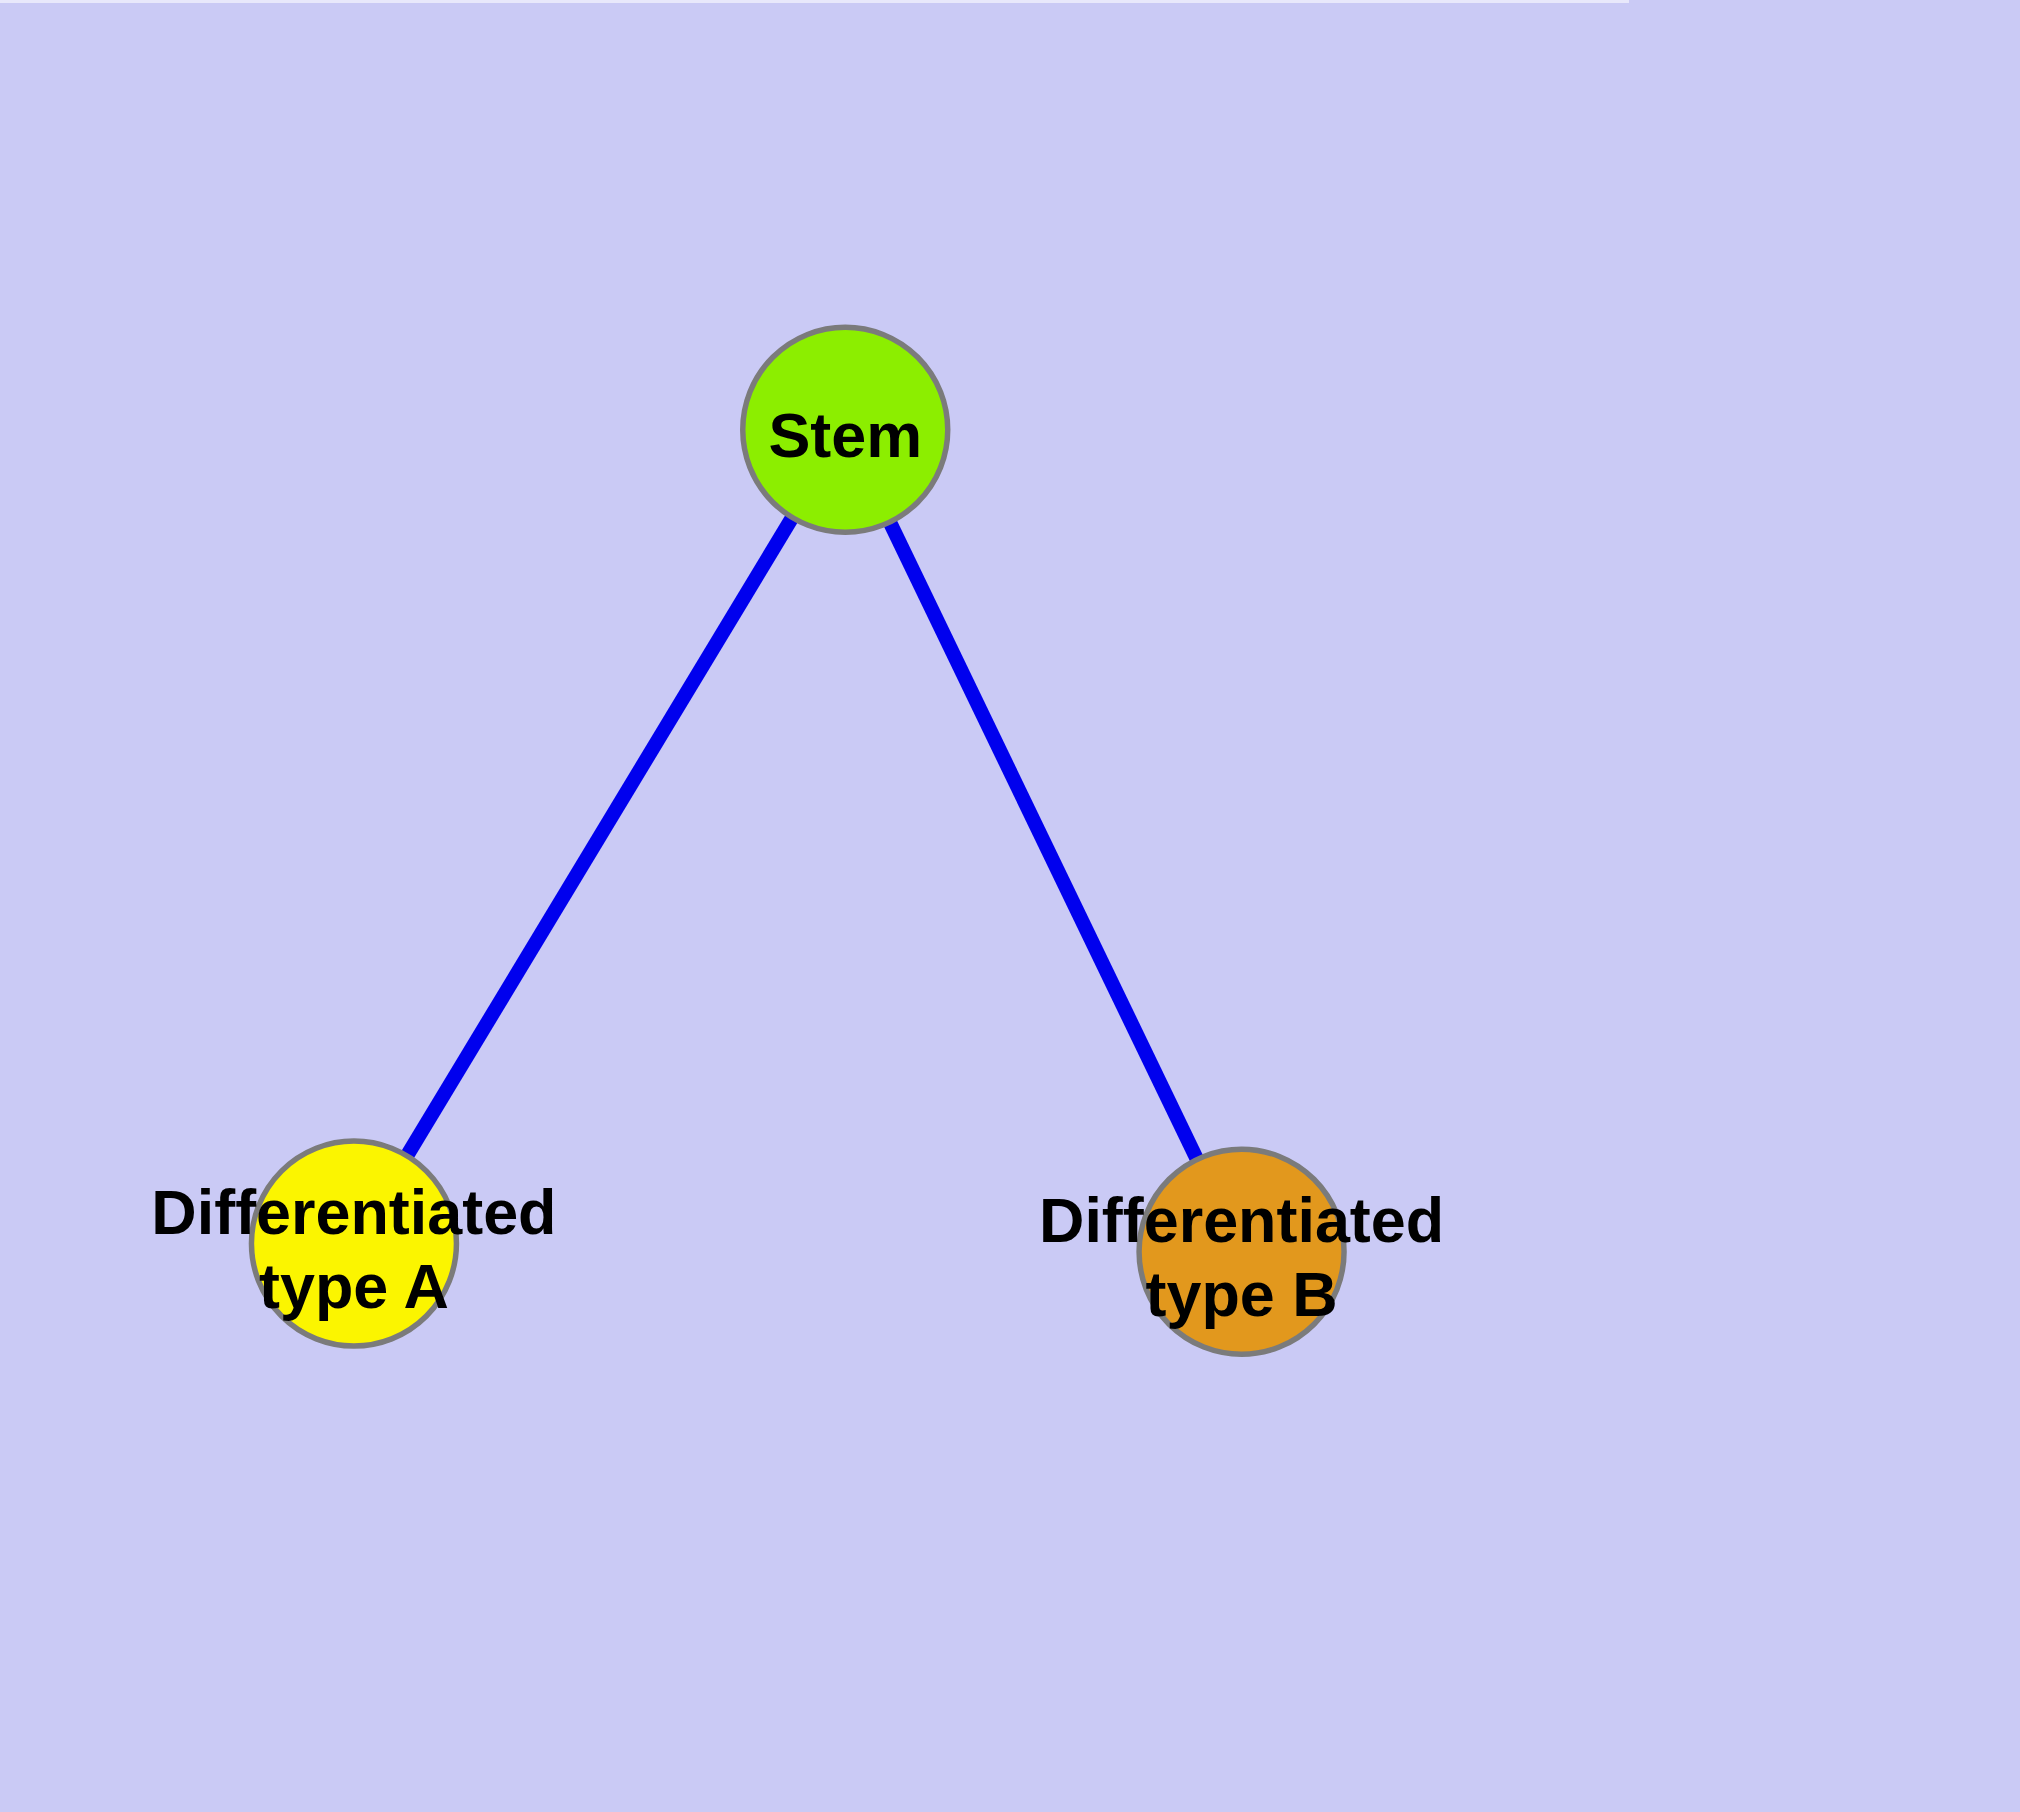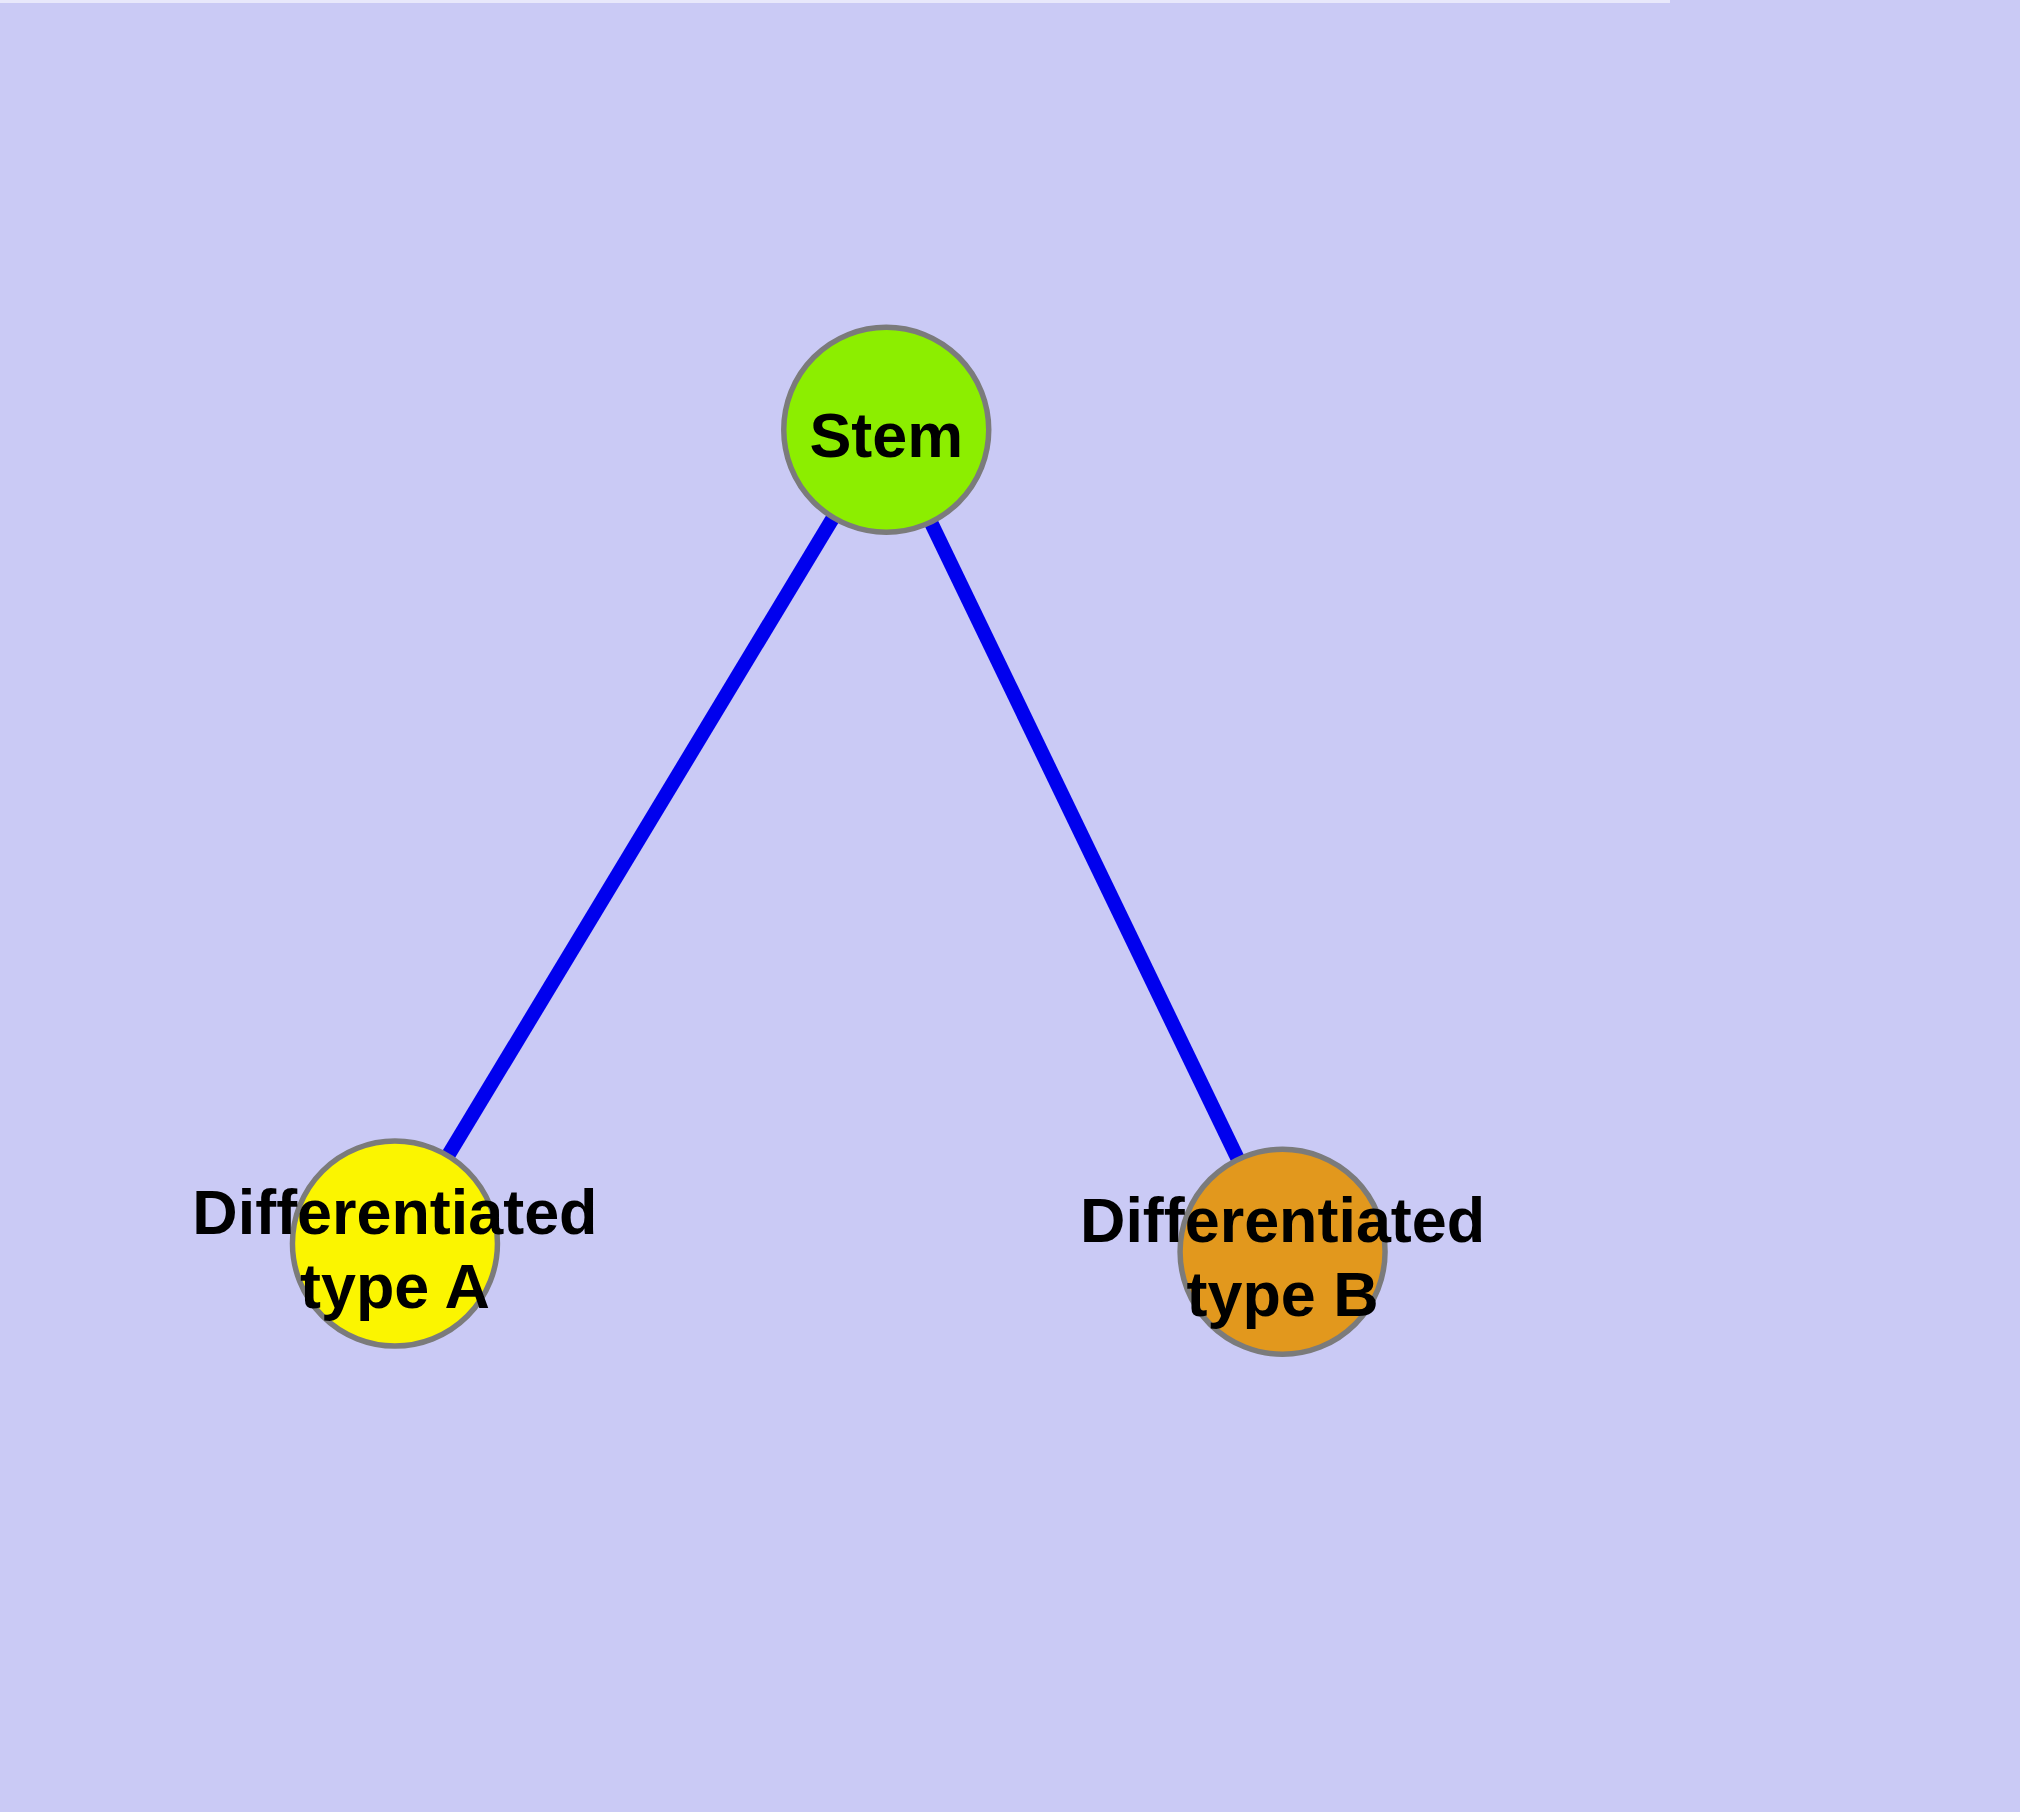--- a/index.html
+++ b/index.html
@@ -8,21 +8,20 @@
   }
   body {
     background: #CACAF5;
     font-family: "Liberation Sans", sans-serif;
   }
   .stage {
     position: relative;
     width: 1629px;
     height: 1812px;
     overflow: hidden;
-    padding-left: 41px;
   }
   .top-strip {
     position: absolute;
     top: 0;
     left: 0;
     width: 100%;
     height: 3.4px;
     opacity: 0.85;
   }
   svg.graph {

